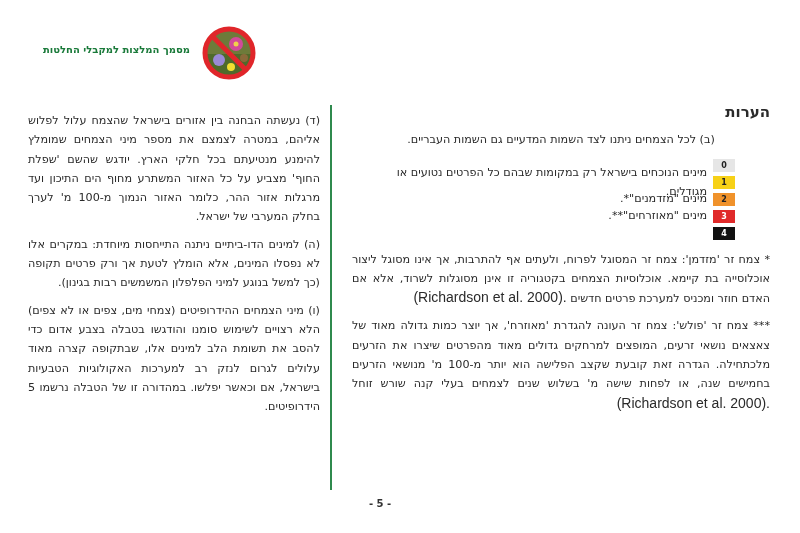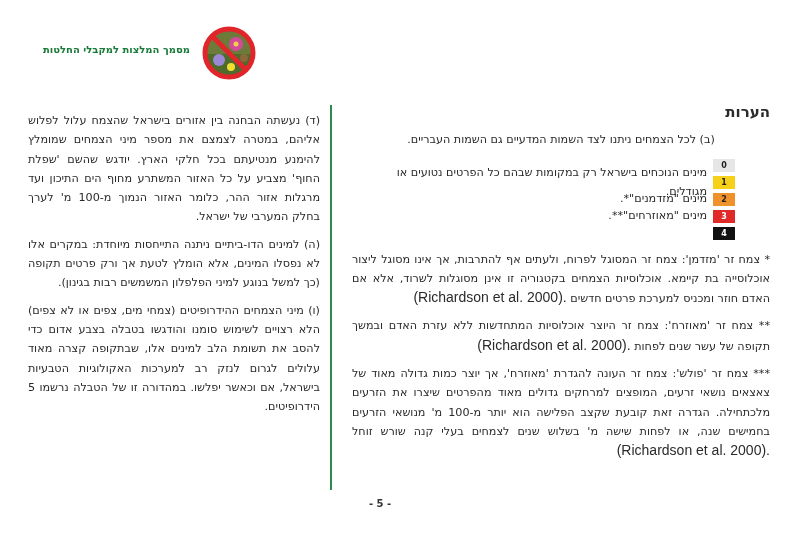--- a/index.html
+++ b/index.html
@@ -87,23 +87,20 @@
       <span>מינים "מאוזרחים"**.</span>
     </li>
     <li class="level">
       <span class="badge" style="background:#111;color:#fff;">4</span>
     </li>
   </ul>
   <p class="fn">
     <b>* צמח זר 'מזדמן':</b><span> צמח זר המסוגל לפרוח, ולעתים אף להתרבות, אך אינו מסוגל ליצור אוכלוסייה בת קיימא. אוכלוסיות הצמחים בקטגוריה זו אינן מסוגלות לשרוד, אלא אם האדם חוזר ומכניס למערכת פרטים חדשים </span><span class="cite">(Richardson et al. 2000).</span>
   </p>
   <p class="fn">
-    <b>** צמח זר 'מאוזרח':</b><span> צמח זר היוצר אוכלוסיות המתחדשות ללא עזרת האדם ובמשך תקופה של עשר שנים לפחות </span><span class="cite">(Richardson et al. 2000).</span>
-  </p>
-  <p class="fn">
     <b>*** צמח זר 'פולש':</b><span> צמח זר העונה להגדרת 'מאוזרח', אך יוצר כמות גדולה מאוד של צאצאים נושאי זרעים, המופצים למרחקים גדולים מאוד מהפרטים שיצרו את הזרעים מלכתחילה. הגדרה זאת קובעת שקצב הפלישה הוא יותר מ-100 מ' מנושאי הזרעים בחמישים שנה, או לפחות שישה מ' בשלוש שנים לצמחים בעלי קנה שורש זוחל </span><span class="cite">(Richardson et al. 2000).</span>
   </p>
 </div>
 
 <div class="col col-left">
   <p>(ד) נעשתה הבחנה בין אזורים בישראל שהצמח עלול לפלוש אליהם, במטרה לצמצם את מספר מיני הצמחים שמומלץ להימנע מנטיעתם בכל חלקי הארץ. יודגש שהשם 'שפלת החוף' מצביע על כל האזור המשתרע מחוף הים התיכון ועד מרגלות אזור ההר, כלומר האזור הנמוך מ-100 מ' לערך בחלק המערבי של ישראל.</p>
   <p>(ה) למינים הדו-ביתיים ניתנה התייחסות מיוחדת: במקרים אלו לא נפסלו המינים, אלא הומלץ לטעת אך ורק פרטים תקופה (כך למשל בנוגע למיני הפלפלון המשמשים רבות בגינון).</p>
   <p>(ו) מיני הצמחים ההידרופיטים (צמחי מים, צפים או לא צפים) הלא רצויים לשימוש סומנו והודגשו בטבלה בצבע אדום כדי להסב את תשומת הלב למינים אלו, שבתקופה קצרה מאוד עלולים לגרום לנזק רב למערכות האקולוגיות הטבעיות בישראל, אם וכאשר יפלשו. במהדורה זו של הטבלה נרשמו 5 הידרופיטים.</p>
 </div>
 

